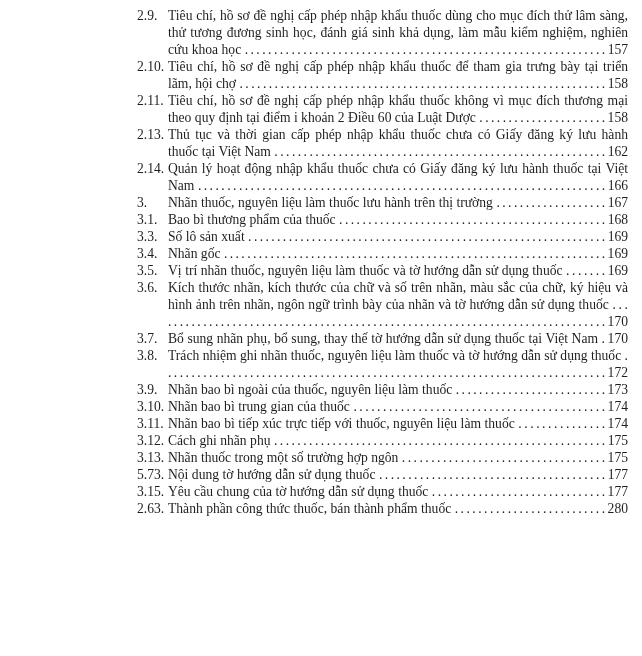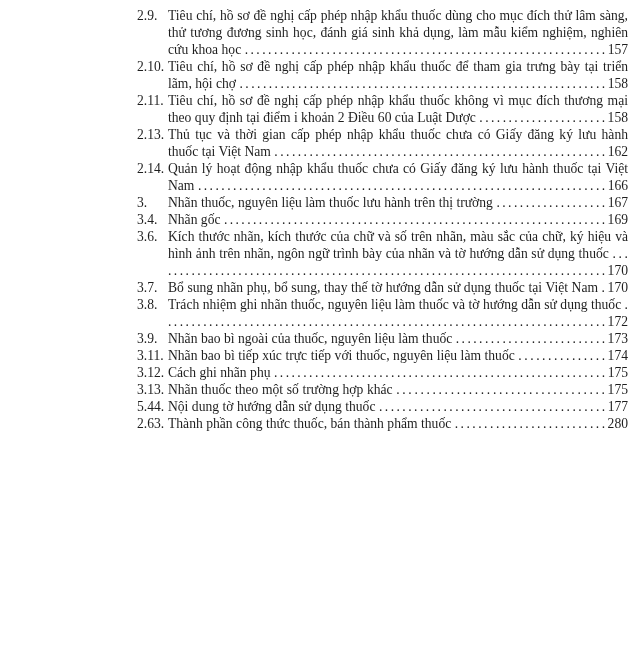--- a/index.html
+++ b/index.html
@@ -65,28 +65,40 @@
   <div class="entry">
     <span class="num">2.14.</span>
     <span class="body"><span class="title">Quản lý hoạt động nhập khẩu thuốc chưa có Giấy đăng ký lưu hành thuốc tại Việt Nam</span> <span class="leader">. . . . . . . . . . . . . . . . . . . . . . . . . . . . . . . . . . . . . . . . . . . . . . . . . . . . . . . . . . . . . . . . . . . . . . </span> <span class="page">166</span></span>
   </div>
 
   <div class="entry">
     <span class="num">3.</span>
     <span class="body"><span class="title">Nhãn thuốc, nguyên liệu làm thuốc lưu hành trên thị trường</span> <span class="leader">. . . . . . . . . . . . . . . . . . . </span> <span class="page">167</span></span>
   </div>
 
+  <div class="entry">
+    <span class="num">3.1.</span>
+    <span class="body"><span class="title">Bao bì thương phẩm của thuốc</span> <span class="leader">. . . . . . . . . . . . . . . . . . . . . . . . . . . . . . . . . . . . . . . . . . . . . . </span> <span class="page">168</span></span>
+  </div>
 
 
+  <div class="entry">
+    <span class="num">3.3.</span>
+    <span class="body"><span class="title">Số lô sản xuất</span> <span class="leader">. . . . . . . . . . . . . . . . . . . . . . . . . . . . . . . . . . . . . . . . . . . . . . . . . . . . . . . . . . . . . . </span> <span class="page">169</span></span>
+  </div>
 
   <div class="entry">
     <span class="num">3.4.</span>
     <span class="body"><span class="title">Nhãn gốc</span> <span class="leader">. . . . . . . . . . . . . . . . . . . . . . . . . . . . . . . . . . . . . . . . . . . . . . . . . . . . . . . . . . . . . . . . . . </span> <span class="page">169</span></span>
   </div>
 
+  <div class="entry">
+    <span class="num">3.5.</span>
+    <span class="body"><span class="title">Vị trí nhãn thuốc, nguyên liệu làm thuốc và tờ hướng dẫn sử dụng thuốc</span> <span class="leader">. . . . . . . </span> <span class="page">169</span></span>
+  </div>
 
   <div class="entry">
     <span class="num">3.6.</span>
     <span class="body"><span class="title">Kích thước nhãn, kích thước của chữ và số trên nhãn, màu sắc của chữ, ký hiệu và hình ảnh trên nhãn, ngôn ngữ trình bày của nhãn và tờ hướng dẫn sử dụng thuốc</span> <span class="leader">. . . . . . . . . . . . . . . . . . . . . . . . . . . . . . . . . . . . . . . . . . . . . . . . . . . . . . . . . . . . . . . . . . . . . . . . . . . . . . </span> <span class="page">170</span></span>
   </div>
 
   <div class="entry">
     <span class="num">3.7.</span>
     <span class="body"><span class="title">Bổ sung nhãn phụ, bổ sung, thay thế tờ hướng dẫn sử dụng thuốc tại Việt Nam</span> <span class="leader">. </span> <span class="page">170</span></span>
   </div>
@@ -94,41 +106,49 @@
   <div class="entry">
     <span class="num">3.8.</span>
     <span class="body"><span class="title">Trách nhiệm ghi nhãn thuốc, nguyên liệu làm thuốc và tờ hướng dẫn sử dụng thuốc</span> <span class="leader">. . . . . . . . . . . . . . . . . . . . . . . . . . . . . . . . . . . . . . . . . . . . . . . . . . . . . . . . . . . . . . . . . . . . . . . . . . . . </span> <span class="page">172</span></span>
   </div>
 
   <div class="entry">
     <span class="num">3.9.</span>
     <span class="body"><span class="title">Nhãn bao bì ngoài của thuốc, nguyên liệu làm thuốc</span> <span class="leader">. . . . . . . . . . . . . . . . . . . . . . . . . . </span> <span class="page">173</span></span>
   </div>
 
+  <div class="entry">
+    <span class="num">3.10.</span>
+    <span class="body"><span class="title">Nhãn bao bì trung gian của thuốc</span> <span class="leader">. . . . . . . . . . . . . . . . . . . . . . . . . . . . . . . . . . . . . . . . . . . </span> <span class="page">174</span></span>
+  </div>
 
   <div class="entry">
     <span class="num">3.11.</span>
     <span class="body"><span class="title">Nhãn bao bì tiếp xúc trực tiếp với thuốc, nguyên liệu làm thuốc</span> <span class="leader">. . . . . . . . . . . . . . . </span> <span class="page">174</span></span>
   </div>
 
   <div class="entry">
     <span class="num">3.12.</span>
     <span class="body"><span class="title">Cách ghi nhãn phụ</span> <span class="leader">. . . . . . . . . . . . . . . . . . . . . . . . . . . . . . . . . . . . . . . . . . . . . . . . . . . . . . . . . </span> <span class="page">175</span></span>
   </div>
 
   <div class="entry">
     <span class="num">3.13.</span>
-    <span class="body"><span class="title">Nhãn thuốc theo một số trường hợp khác</span> <span class="leader">. . . . . . . . . . . . . . . . . . . . . . . . . . . . . . . . . . . </span> <span class="page">175</span></span>
+    <span class="body"><span class="title">Nhãn thuốc trong một số trường hợp ngôn</span> <span class="leader">. . . . . . . . . . . . . . . . . . . . . . . . . . . . . . . . . . . </span> <span class="page">175</span></span>
   </div>
 
   <div class="entry">
-    <span class="num">5.44.</span>
+    <span class="num">5.73.</span>
     <span class="body"><span class="title">Nội dung tờ hướng dẫn sử dụng thuốc</span> <span class="leader">. . . . . . . . . . . . . . . . . . . . . . . . . . . . . . . . . . . . . . . </span> <span class="page">177</span></span>
   </div>
 
+  <div class="entry">
+    <span class="num">3.15.</span>
+    <span class="body"><span class="title">Yêu cầu chung của tờ hướng dẫn sử dụng thuốc</span> <span class="leader">. . . . . . . . . . . . . . . . . . . . . . . . . . . . . . </span> <span class="page">177</span></span>
+  </div>
 
 
 
   <div class="entry">
     <span class="num">2.63.</span>
     <span class="body"><span class="title">Thành phần công thức thuốc, bán thành phẩm thuốc</span> <span class="leader">. . . . . . . . . . . . . . . . . . . . . . . . . . </span> <span class="page">280</span></span>
   </div>
 </div>
 
 </body></html>

